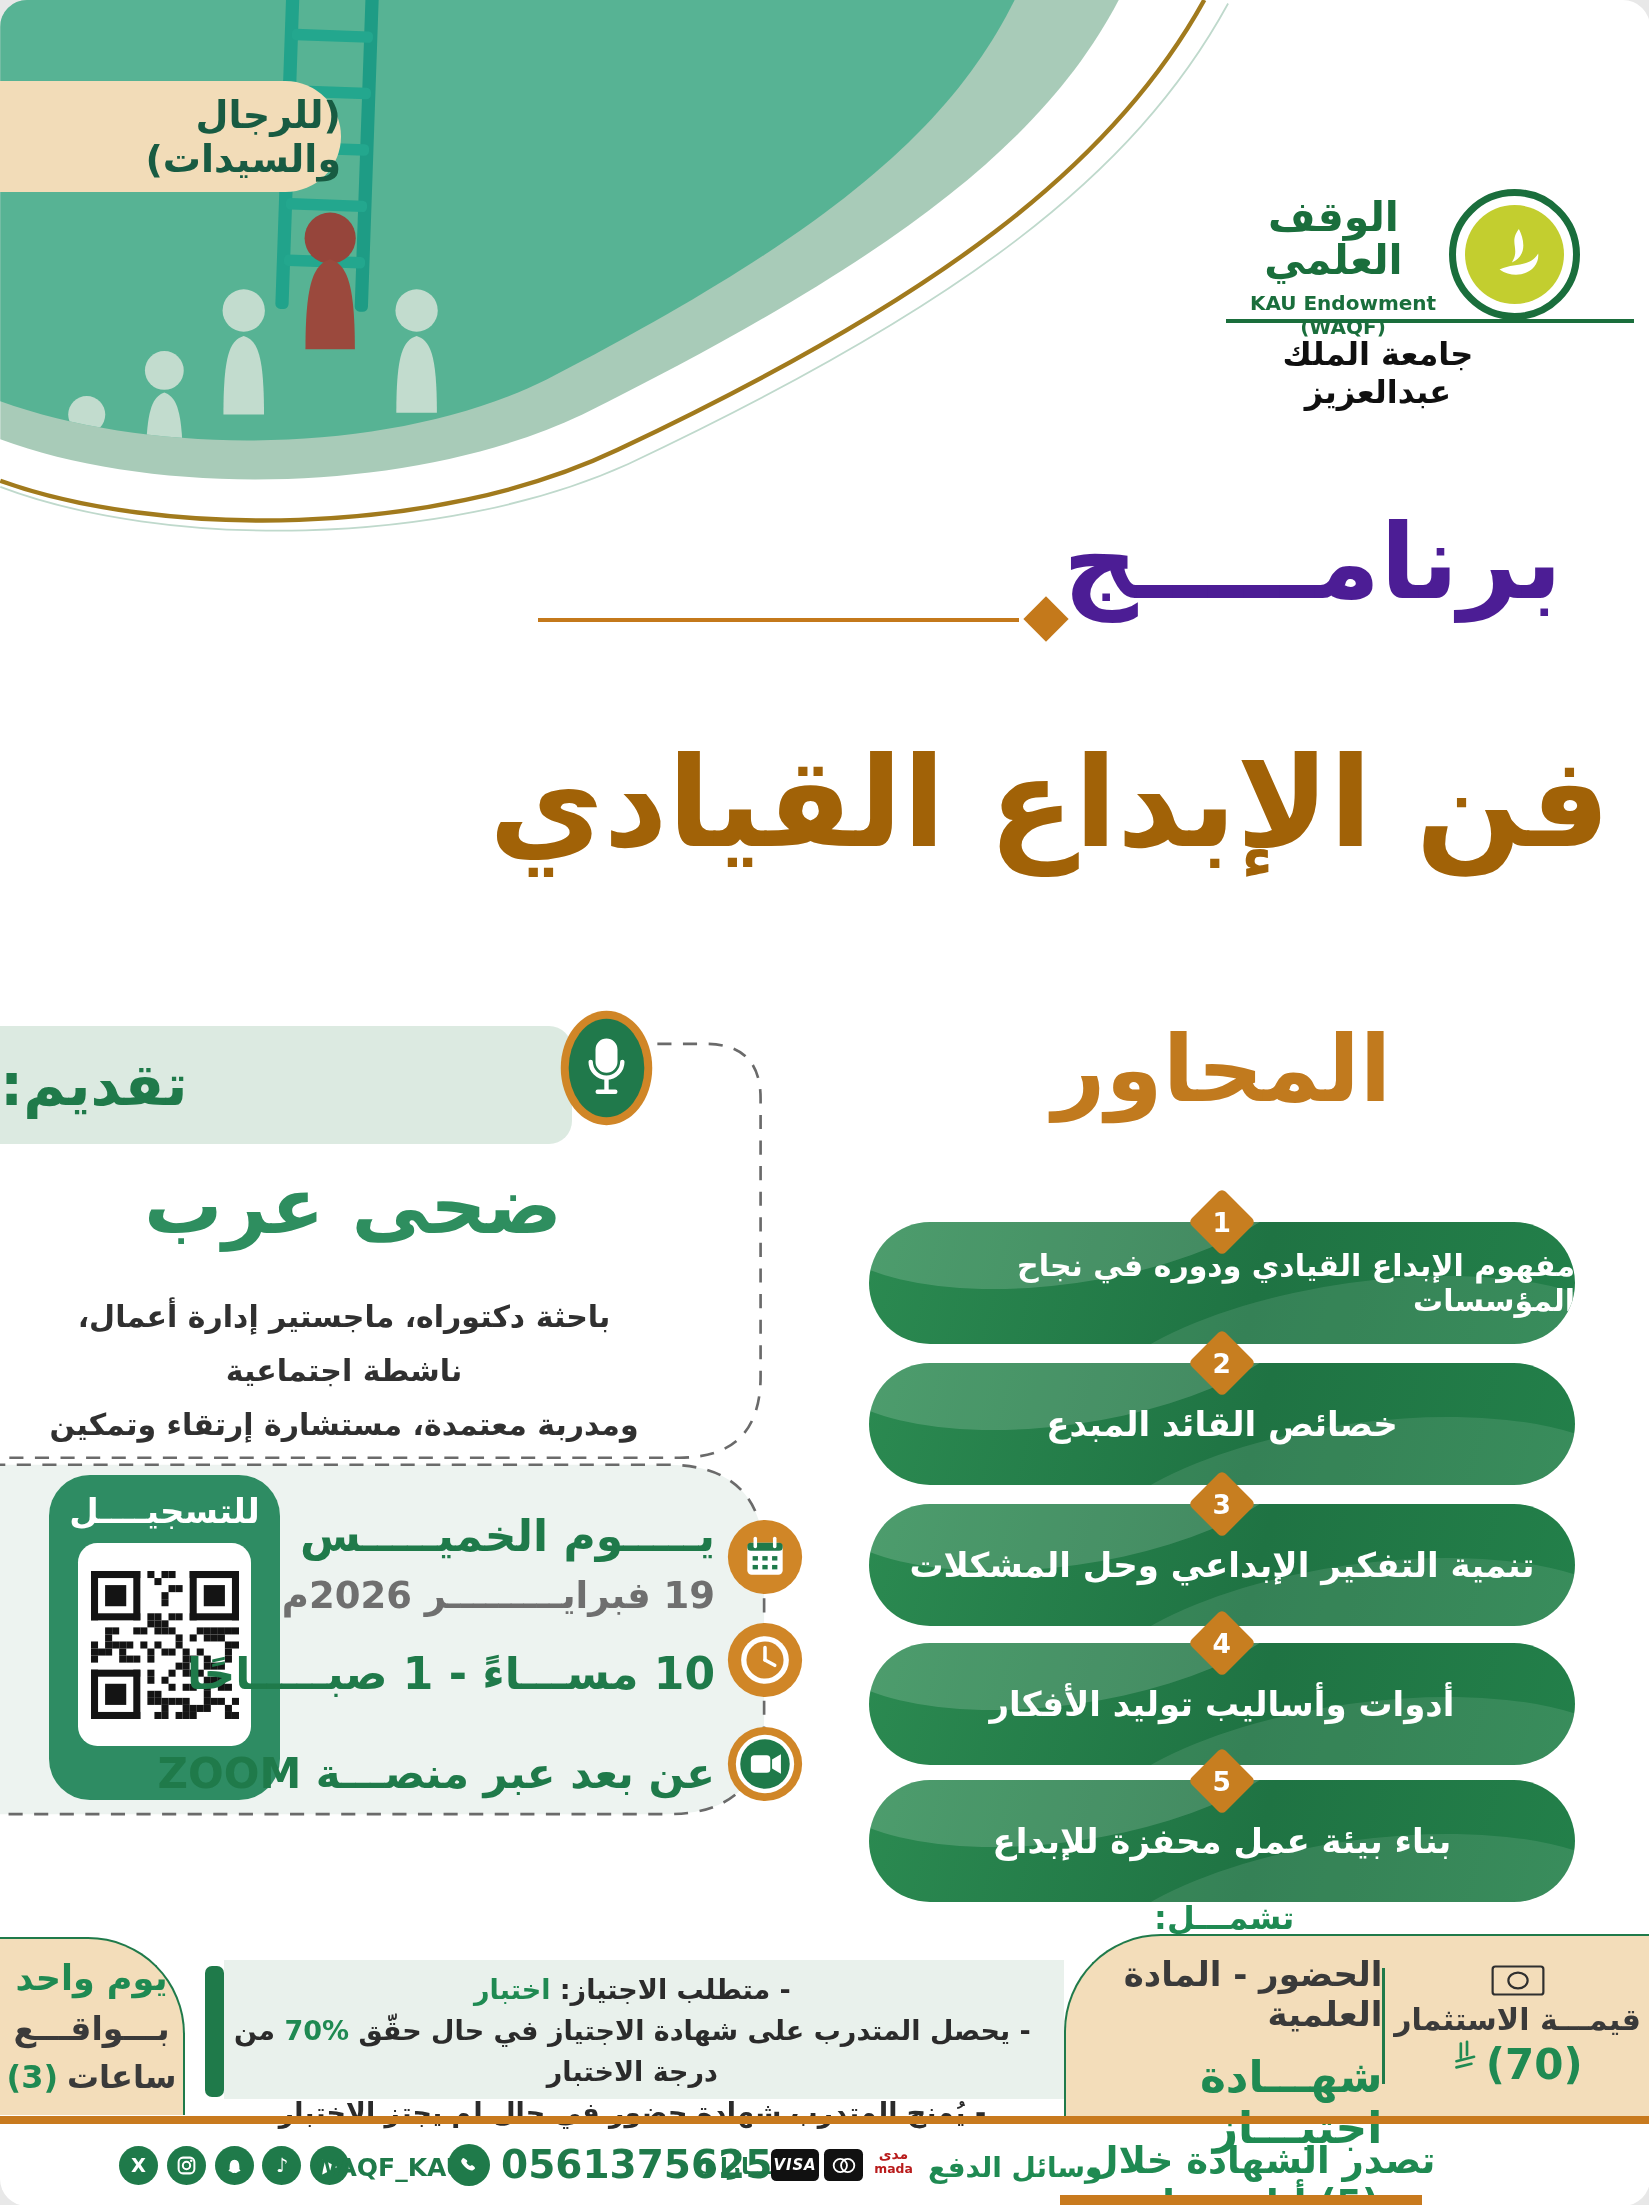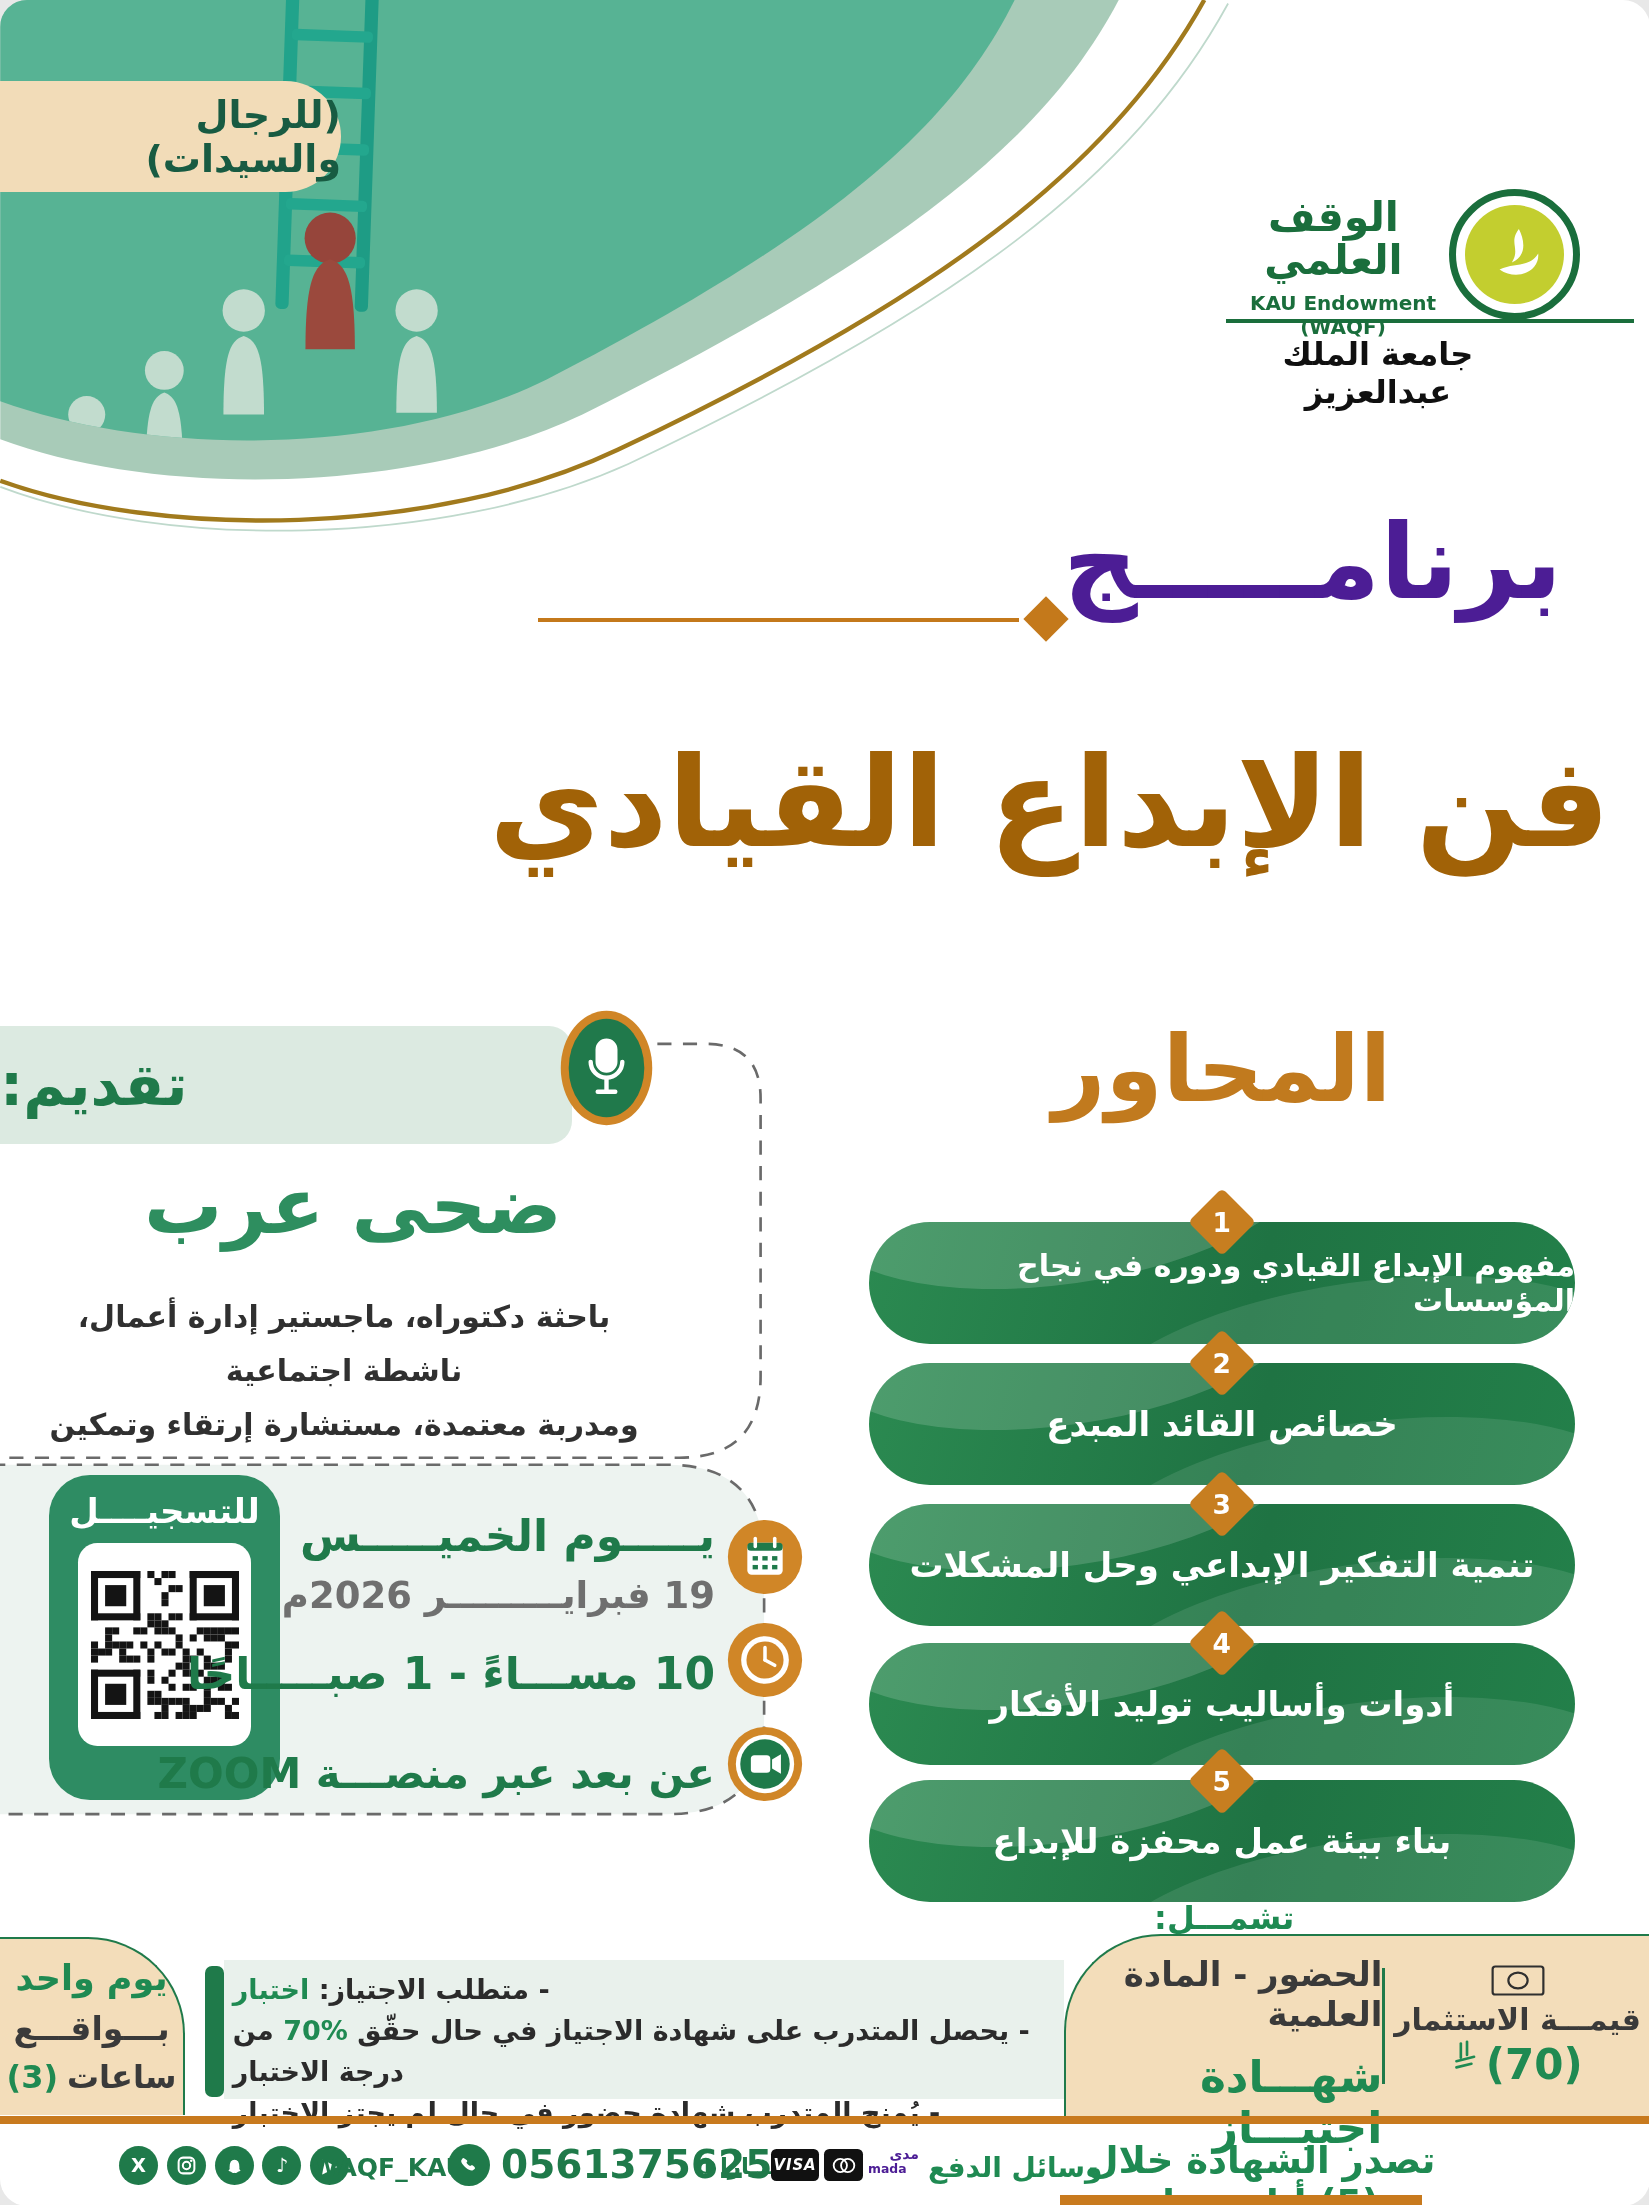--- a/index.html
+++ b/index.html
@@ -80,21 +80,21 @@
   .dur-box{left:0;top:1937px;width:185px;height:178px;background:#F3DDBA;box-sizing:border-box;
     border-top:2.6px solid #1F7A4A;border-right:2.6px solid #1F7A4A;border-top-right-radius:97px;
     z-index:3;display:flex;flex-direction:column;align-items:center;justify-content:center;gap:10.6px;}
   .dur-l1{color:#1F8A52;font-size:35px;font-weight:700;}
   .dur-l2{color:#3A3A3A;font-size:33px;font-weight:700;}
   .dur-l3{direction:ltr;display:flex;gap:8.8px;font-size:32px;font-weight:700;}
   .dur-l3 .num{color:#1F8A52;} .dur-l3 .word{color:#3A3A3A;}
   .req-bar{left:205px;top:1966px;width:19.4px;height:131px;background:#1F7A4A;border-radius:7px;z-index:3;}
   .req-box{left:224px;top:1960px;width:840px;height:139px;background:#E9F1EC;z-index:3;
     box-sizing:border-box;padding:8.8px 32px 0 8.8px;}
-  .req-line{direction:rtl;text-align:left;color:#2B2B2B;font-size:27px;font-weight:700;line-height:1.52;}
+  .req-line{direction:rtl;text-align:center;color:#2B2B2B;font-size:27px;font-weight:700;line-height:1.52;}
   .req-line .hl{color:#1F8A52;}
   .req-line .pct{color:#1F8A52;direction:ltr;unicode-bidi:bidi-override;display:inline-block;}
   .inc-box{left:1064px;top:1934px;width:586px;height:182px;background:#F3DDBA;box-sizing:border-box;
     border-top:2.6px solid #1F7A4A;border-left:2.6px solid #1F7A4A;border-top-left-radius:97px;
     z-index:3;display:flex;flex-direction:row;direction:rtl;align-items:stretch;}
   .inv-col{width:265px;display:flex;flex-direction:column;align-items:center;justify-content:center;gap:3.5px;}
   .inv-label{color:#3A3A3A;font-size:30px;font-weight:700;}
   .inv-value{display:flex;direction:rtl;gap:7px;color:#1F8A52;
     font-size:42px;font-weight:700;}
   .inc-divider{width:2.6px;height:116px;background:#1F7A4A;align-self:center;}
@@ -113,21 +113,21 @@
   .wa-circle{left:448px;top:2144px;width:42px;height:42px;border-radius:50%;background:#1F7A4A;
     display:flex;align-items:center;justify-content:center;z-index:3;}
   .phone{left:501px;top:2142px;color:#1F7A4A;font-size:39px;font-weight:700;z-index:3;}
   .tamara{left:697px;top:2153px;display:flex;align-items:center;gap:5.3px;z-index:3;
     color:#1F7A4A;font-size:23px;font-weight:700;}
   .visa-badge{left:771px;top:2149px;width:48px;height:32px;background:#111;border-radius:5.3px;
     color:#fff;font-size:15px;font-weight:700;font-style:italic;letter-spacing:0.9px;
     display:flex;align-items:center;justify-content:center;z-index:3;}
   .mc-badge{left:824px;top:2149px;width:39px;height:32px;background:#111;border-radius:5.3px;
     display:flex;align-items:center;justify-content:center;z-index:3;}
-  .mada{left:868px;top:2147px;width:51px;color:#4c1d95;line-height:1.05;z-index:3;}
+  .mada{left:868px;top:2147px;width:51px;text-align:center;color:#b91c1c;line-height:1.05;z-index:3;}
   .mada .l1{font-size:14px;font-weight:700;} .mada .l2{font-size:12.4px;font-weight:700;}
   .pay-label{left:928px;top:2151px;color:#1F8A52;font-size:28px;font-weight:700;z-index:3;}
   .cert-note{left:1067px;top:2139px;width:388px;text-align:center;color:#1F8A52;
     font-size:37px;font-weight:700;z-index:3;}
 </style>
 </head>
 <body>
 
 <div class="page">
 

